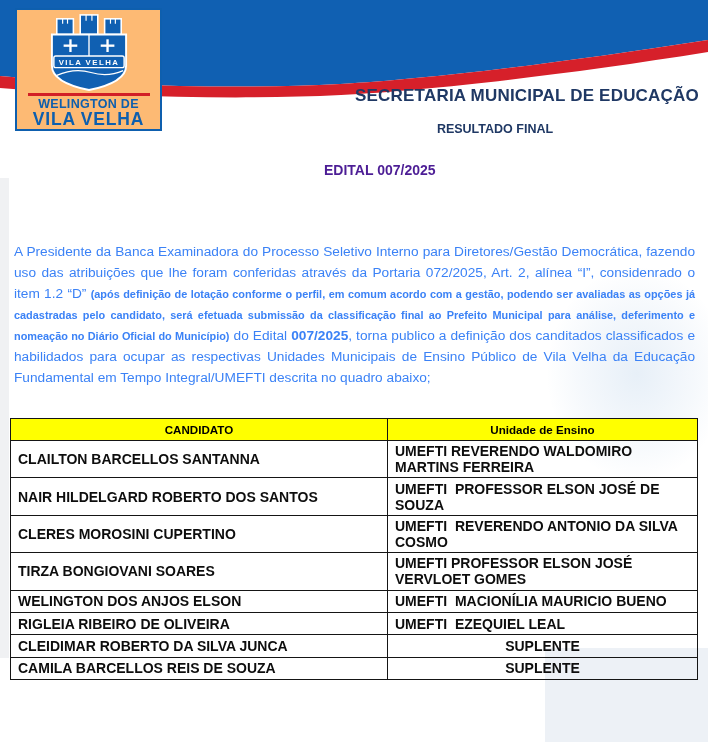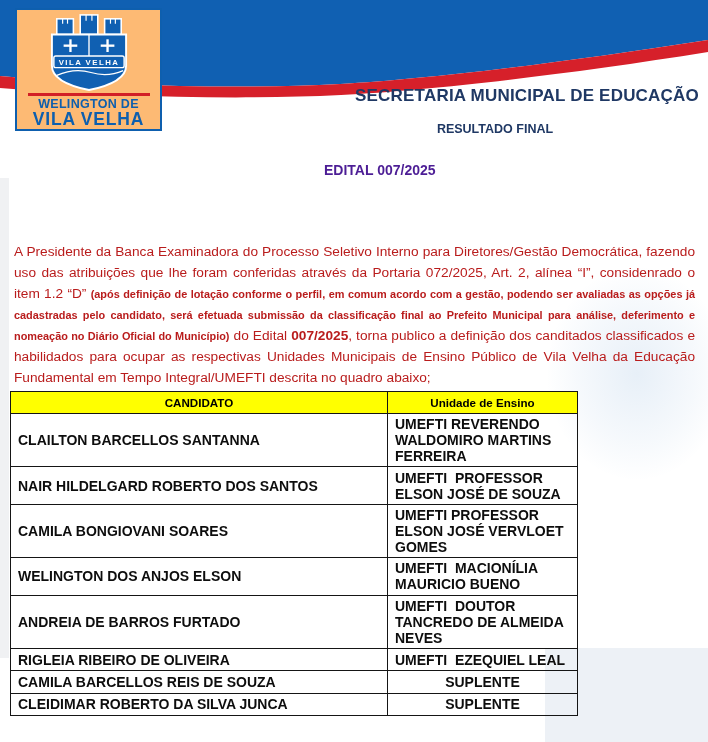--- a/index.html
+++ b/index.html
@@ -26,25 +26,25 @@
   .logo-line2 { color:#0e5fae; font-weight:800; font-size:17.5px; letter-spacing:0.8px; line-height:1.02; }
 
   .doc-title { position:absolute; top:86px; left:352px; width:350px; text-align:center;
     color:#1f3864; font-size:17px; font-weight:bold; letter-spacing:0.2px; }
   .doc-subtitle { position:absolute; top:122px; left:375px; width:240px; text-align:center;
     color:#1f3864; font-size:12.5px; font-weight:bold; }
   .doc-edital { position:absolute; top:162px; left:300px;
     color:#4c1d95; font-size:14px; font-weight:bold;margin-left:24px; }
 
   .body-para { position:absolute; top:227px; left:14px; width:681px;
-    text-align:justify; font-size:13.7px; line-height:1.54; color:#b91c1c; }
+    text-align:justify; font-size:13.7px; line-height:1.54; color:#3b82f6; }
   .body-para .small-bold { font-size:10.9px; font-weight:bold; }
   .body-para .bold { font-weight:bold; }
 
-  .result-table { position:absolute; top:391px; left:10px; width:568px;
+  .result-table { position:absolute; top:418px; left:10px; width:688px;
     table-layout:fixed; border-collapse:collapse; }
   .result-table th, .result-table td { border:1.6px solid #151515; white-space:pre-wrap; overflow:hidden; }
   .result-table th { background:#ffff00; color:#000; font-size:11.6px; font-weight:bold;
     height:19px; text-align:center; padding:1px 4px; }
   .result-table th.col-candidato { width:368px; }
   .result-table td { font-size:14px; font-weight:bold; color:#0d0d0d;
     height:17px; padding:2.2px 7px; vertical-align:middle; }
   .result-table td.center { text-align:center; }
 </style>
 </head>
@@ -109,39 +109,39 @@
     <tbody>
         <tr>
           <td>CLAILTON BARCELLOS SANTANNA</td>
           <td>UMEFTI REVERENDO WALDOMIRO MARTINS FERREIRA</td>
         </tr>
         <tr>
           <td>NAIR HILDELGARD ROBERTO DOS SANTOS</td>
           <td>UMEFTI  PROFESSOR ELSON JOSÉ DE SOUZA</td>
         </tr>
         <tr>
-          <td>CAMILA BONGIOVANI SOARES</td>
+          <td>CLERES MOROSINI CUPERTINO</td>
+          <td>UMEFTI  REVERENDO ANTONIO DA SILVA COSMO</td>
+        </tr>
+        <tr>
+          <td>TIRZA BONGIOVANI SOARES</td>
           <td>UMEFTI PROFESSOR ELSON JOSÉ VERVLOET GOMES</td>
         </tr>
         <tr>
           <td>WELINGTON DOS ANJOS ELSON</td>
           <td>UMEFTI  MACIONÍLIA MAURICIO BUENO</td>
         </tr>
         <tr>
-          <td>ANDREIA DE BARROS FURTADO</td>
-          <td>UMEFTI  DOUTOR TANCREDO DE ALMEIDA NEVES</td>
-        </tr>
-        <tr>
           <td>RIGLEIA RIBEIRO DE OLIVEIRA</td>
           <td>UMEFTI  EZEQUIEL LEAL</td>
         </tr>
         <tr>
-          <td>CAMILA BARCELLOS REIS DE SOUZA</td>
+          <td>CLEIDIMAR ROBERTO DA SILVA JUNCA</td>
           <td class="center">SUPLENTE</td>
         </tr>
         <tr>
-          <td>CLEIDIMAR ROBERTO DA SILVA JUNCA</td>
+          <td>CAMILA BARCELLOS REIS DE SOUZA</td>
           <td class="center">SUPLENTE</td>
         </tr>
       </tbody>
   </table>
 
 </div>
 
 </body></html>

